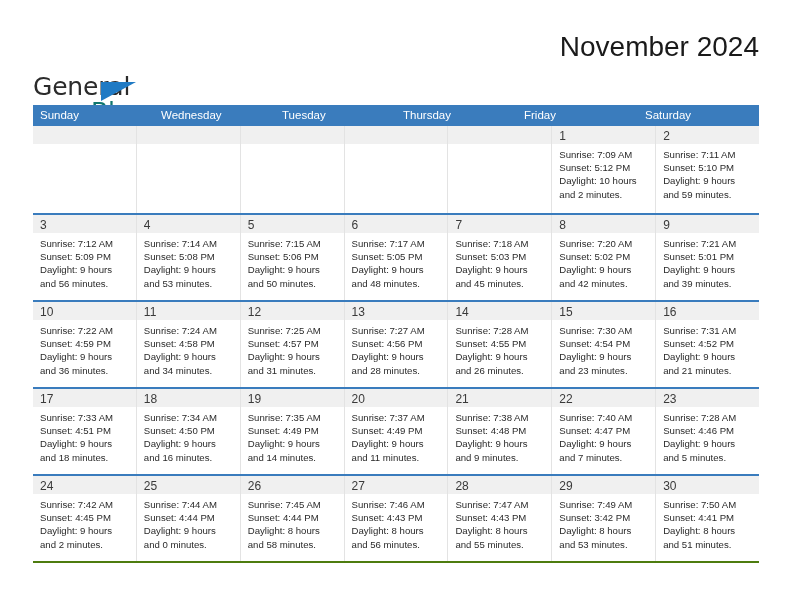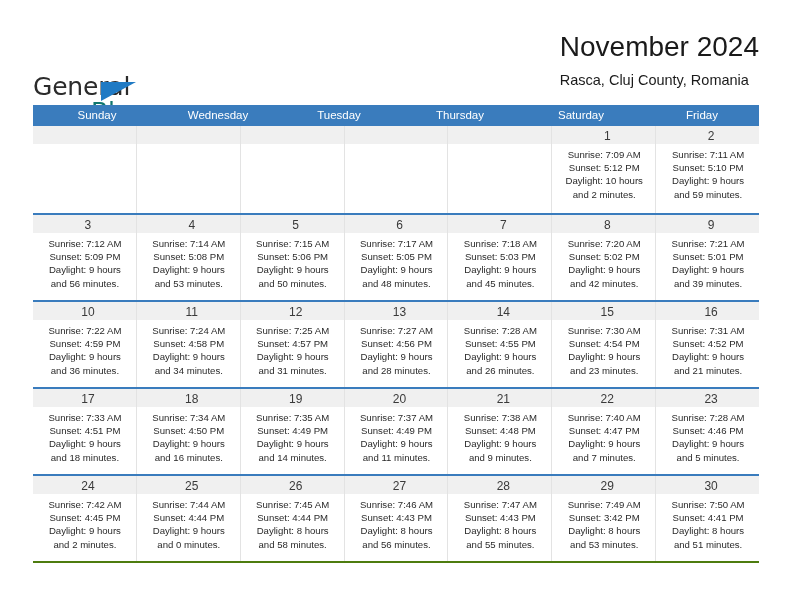--- a/index.html
+++ b/index.html
@@ -86,21 +86,20 @@
     margin-top: 5px;
     white-space: nowrap;
   }
 
   
   .calendar {
     position: absolute;
     left: 33px;
     top: 105px;
     width: 726px;
-    text-align: center;
   }
 
   .dow-row {
     display: flex;
     background: #3a7cbd;
     height: 21px;
   }
   .dow {
     flex: 1 1 0;
     color: #ffffff;
@@ -171,34 +170,33 @@
   <div class="top">
 
     <div class="logo">
       <span class="logo-general">General</span>
       <span class="logo-tri"></span>
       <span class="logo-blue">Blue</span>
     </div>
 
     <div class="titles">
       <div class="cal-title">November 2024</div>
-      <div class="cal-sub">Rasca, Cluj County, Romania</div>
     </div>
 
   </div>
 
   <div class="calendar">
 
     <div class="dow-row">
       <div class="dow">Sunday</div>
       <div class="dow">Wednesday</div>
       <div class="dow">Tuesday</div>
       <div class="dow">Thursday</div>
+      <div class="dow">Friday</div>
       <div class="dow">Saturday</div>
-      <div class="dow">Friday</div>
     </div>
 
     <div class="week first">
       <div class="cell empty">
         <div class="daynum-band"><span class="daynum"></span></div>
       </div>
       <div class="cell empty">
         <div class="daynum-band"><span class="daynum"></span></div>
       </div>
       <div class="cell empty">

